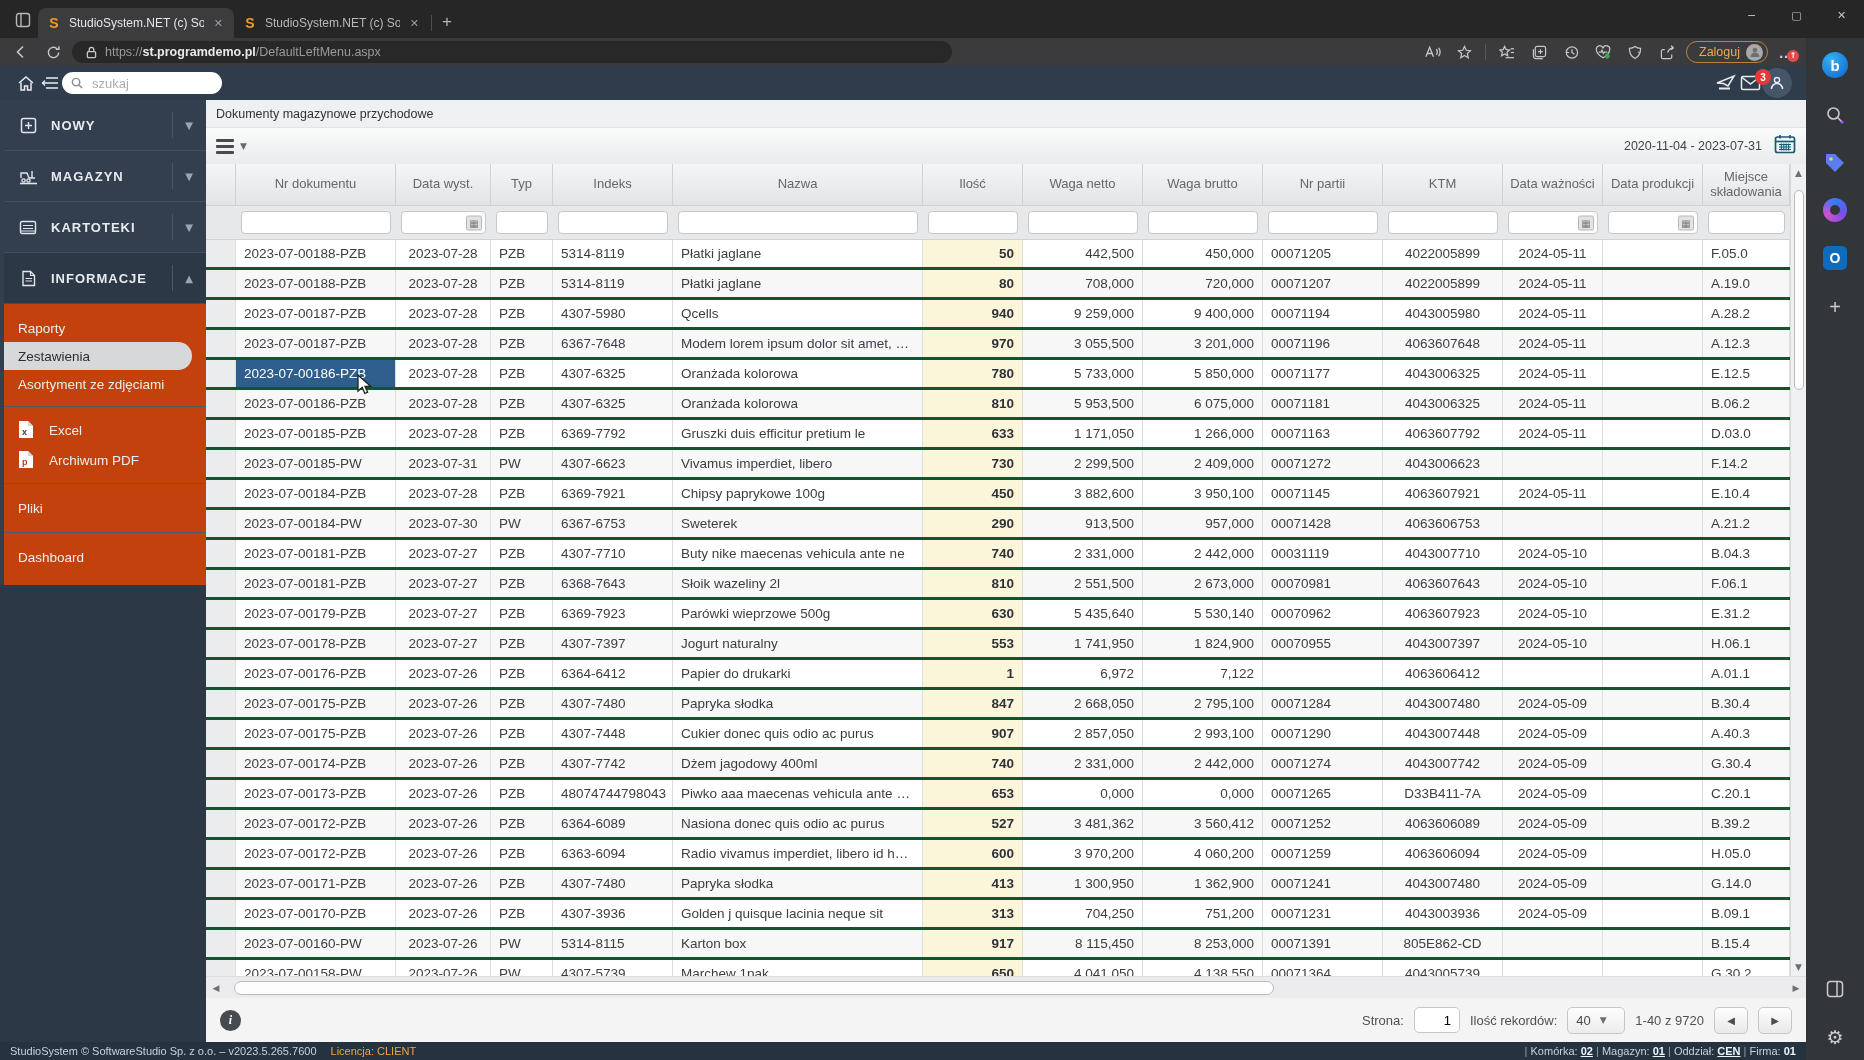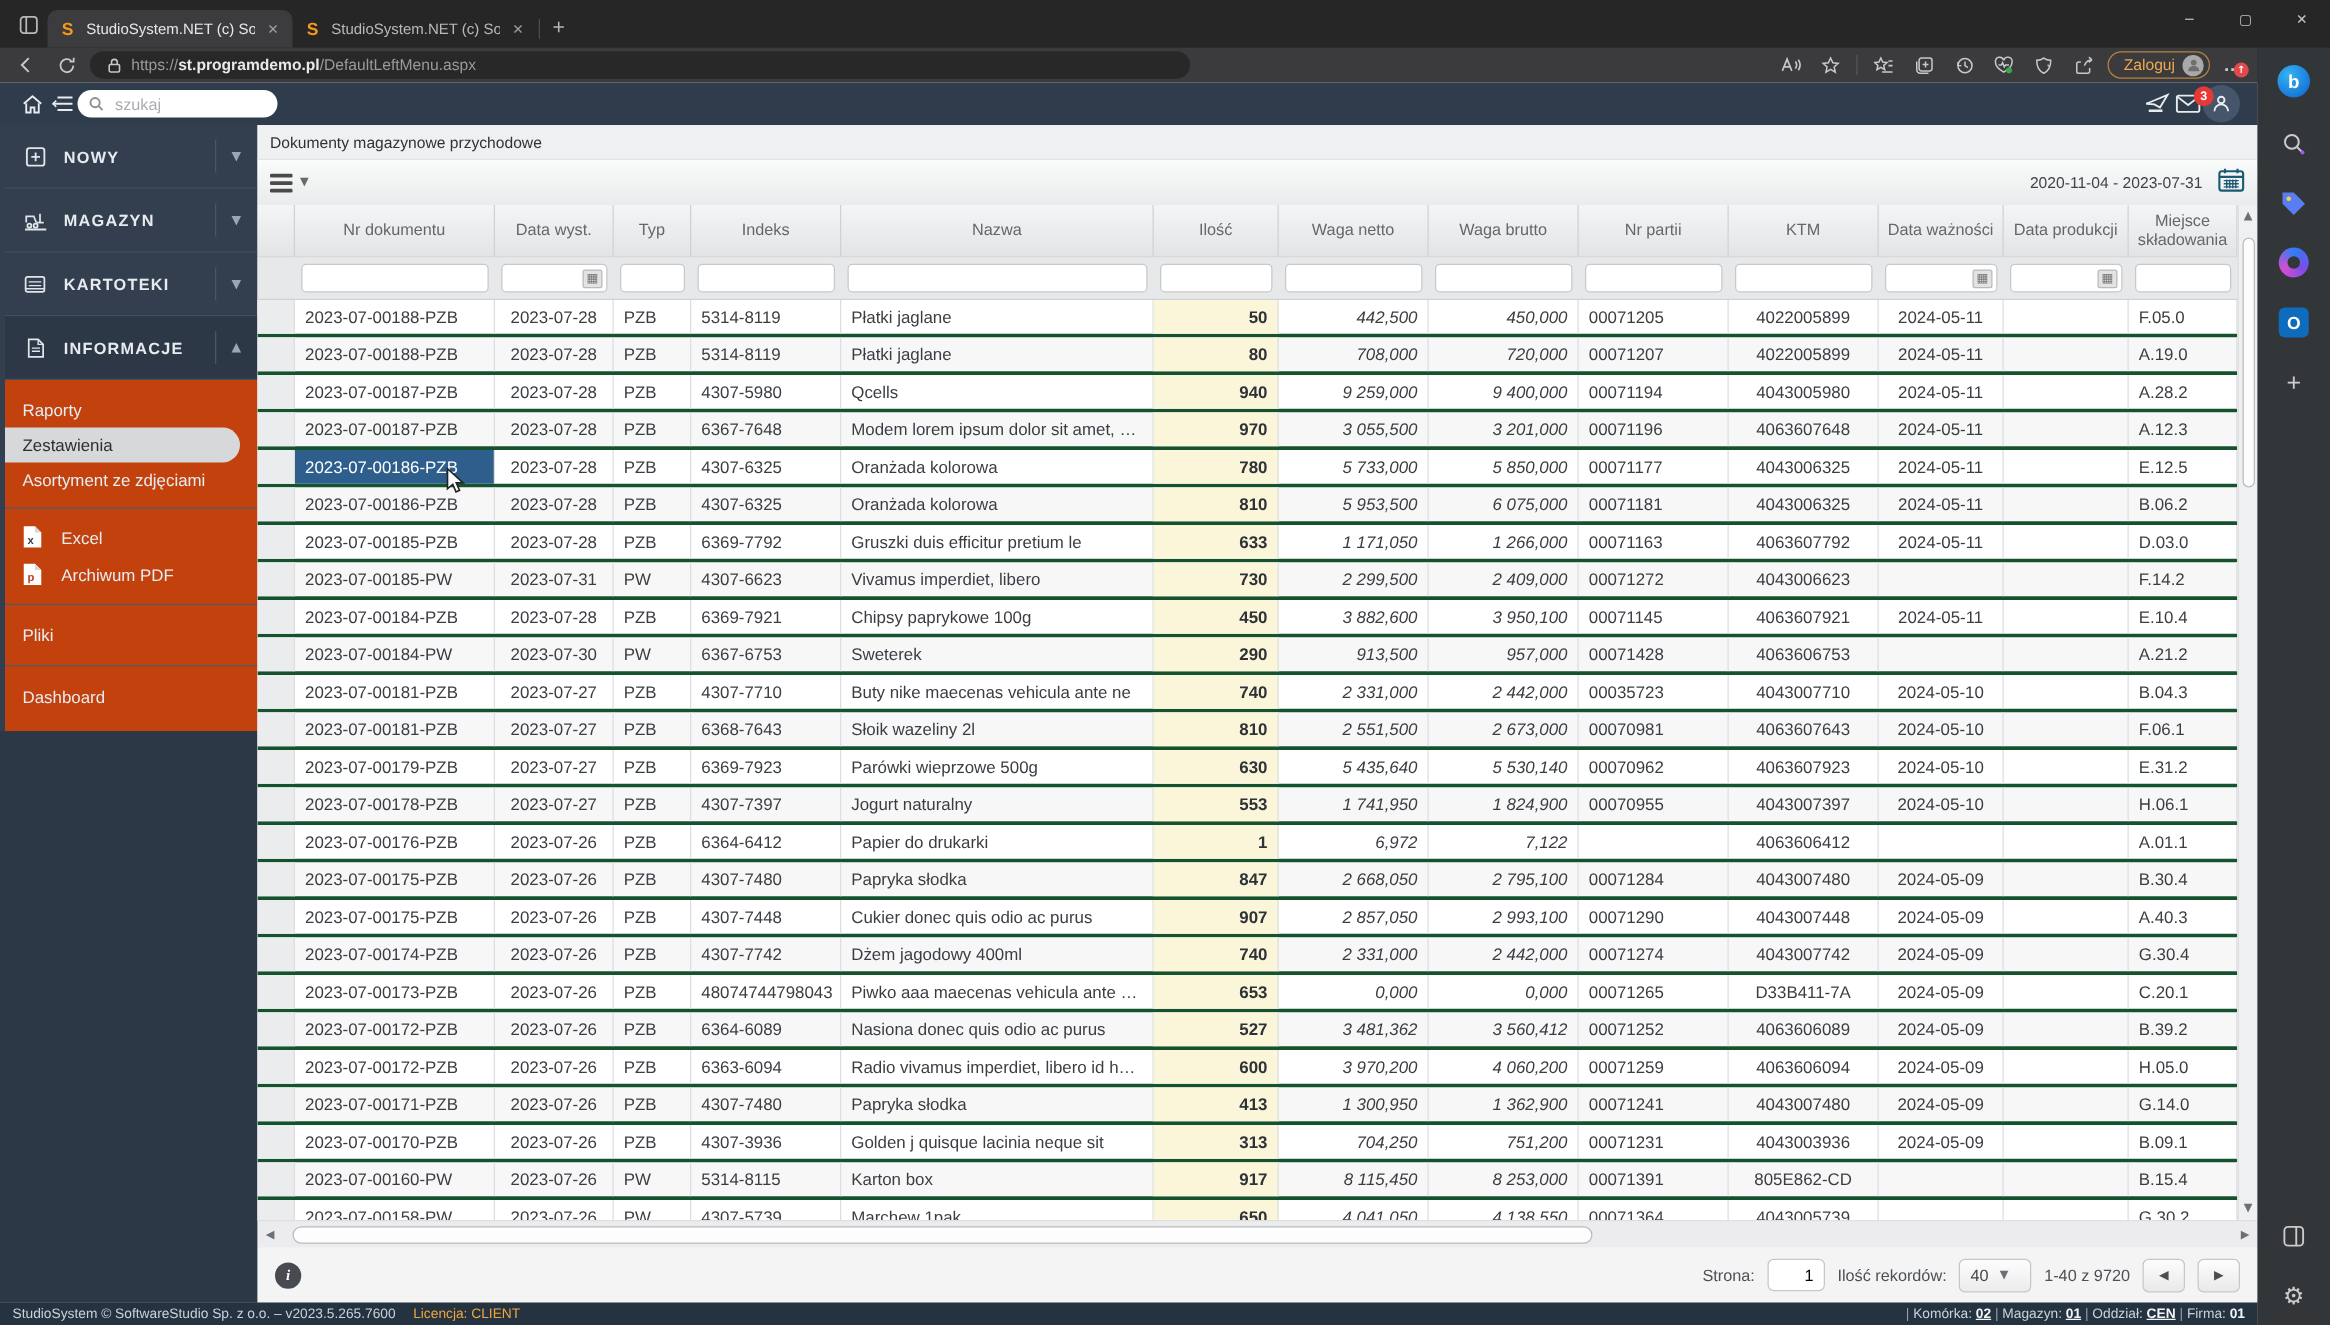--- a/index.html
+++ b/index.html
@@ -99,21 +99,21 @@
   .calbtn{position:absolute;right:9px;top:50%;transform:translateY(-50%);width:16px;height:15px;background:#e3e3e3;
     border:1px solid #b9b9b9;border-radius:2px;color:#777;font-size:10px;line-height:13px;text-align:center;}
   .rows{height:736px;overflow:hidden;background:#fff;}
   .tr{height:30px;border-bottom:3px solid #14532d;background:#fff;}
   .tr.alt{background:#f7f7f8;}
   .td{display:flex;align-items:center;padding:0 8px;border-right:1px solid #dcdee0;overflow:hidden;
     white-space:nowrap;font-size:13.5px;color:#3a3e43;}
   .td.c0{background:#ebeced;padding:0;}
   .td.c2,.td.c10,.td.c11,.td.c12{justify-content:center;}
   .td.c6{justify-content:flex-end;font-weight:bold;background:#fbf6da;color:#2e3236;}
-  .td.c7,.td.c8{justify-content:flex-end;font-style:italic;}
+  .td.c7,.td.c8{justify-content:flex-end;}
   .td.sel{background:#2e5e8c;color:#fff;}
 
   
   .vscroll{width:16px;background:#eff0f1;border-left:1px solid #d8dadc;display:flex;flex-direction:column;align-items:center;flex:none;}
   .vbtn{height:18px;display:flex;align-items:center;justify-content:center;color:#6b7076;font-size:9px;width:100%;}
   .vthumb{width:10px;height:200px;background:#fdfdfd;border:1px solid #b9bbbd;border-radius:6px;margin-top:8px;}
   .vspacer{flex:1;}
 
   
   .hscroll{height:22px;width:1600px;background:#ececee;display:flex;align-items:center;flex:none;border-top:1px solid #dcdee0;}
@@ -670,21 +670,21 @@
                     <div class="tgrid tr">
                       <div class="td c0"></div>
                       <div class="td c1">2023-07-00181-PZB</div>
                       <div class="td c2">2023-07-27</div>
                       <div class="td c3">PZB</div>
                       <div class="td c4">4307-7710</div>
                       <div class="td c5">Buty nike maecenas vehicula ante ne</div>
                       <div class="td c6">740</div>
                       <div class="td c7">2 331,000</div>
                       <div class="td c8">2 442,000</div>
-                      <div class="td c9">00035723</div>
+                      <div class="td c9">00031119</div>
                       <div class="td c10">4043007710</div>
                       <div class="td c11">2024-05-10</div>
                       <div class="td c12"></div>
                       <div class="td c13">B.04.3</div>
                     </div>
                     <div class="tgrid tr alt">
                       <div class="td c0"></div>
                       <div class="td c1">2023-07-00181-PZB</div>
                       <div class="td c2">2023-07-27</div>
                       <div class="td c3">PZB</div>

